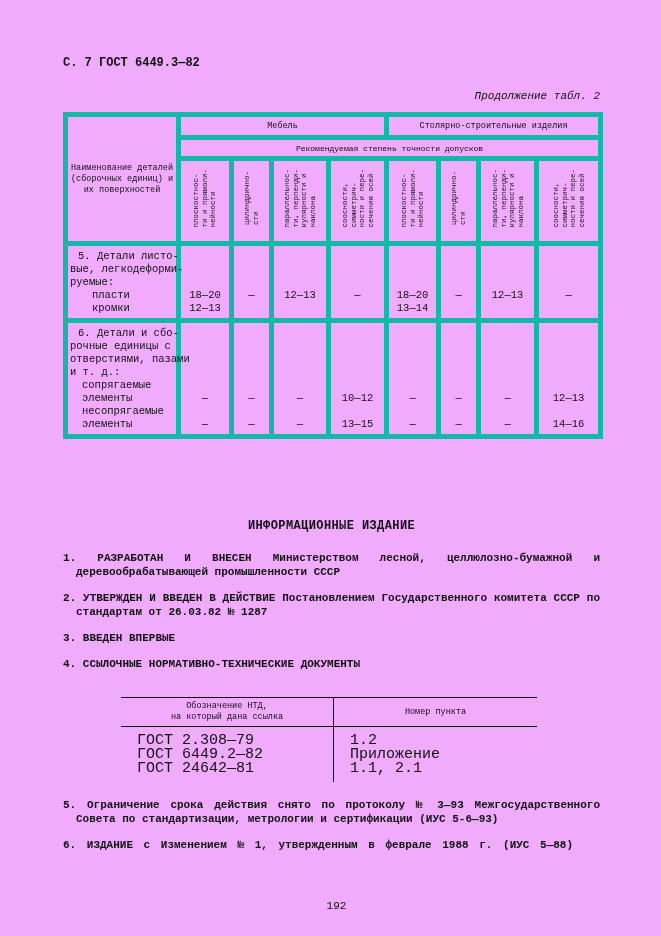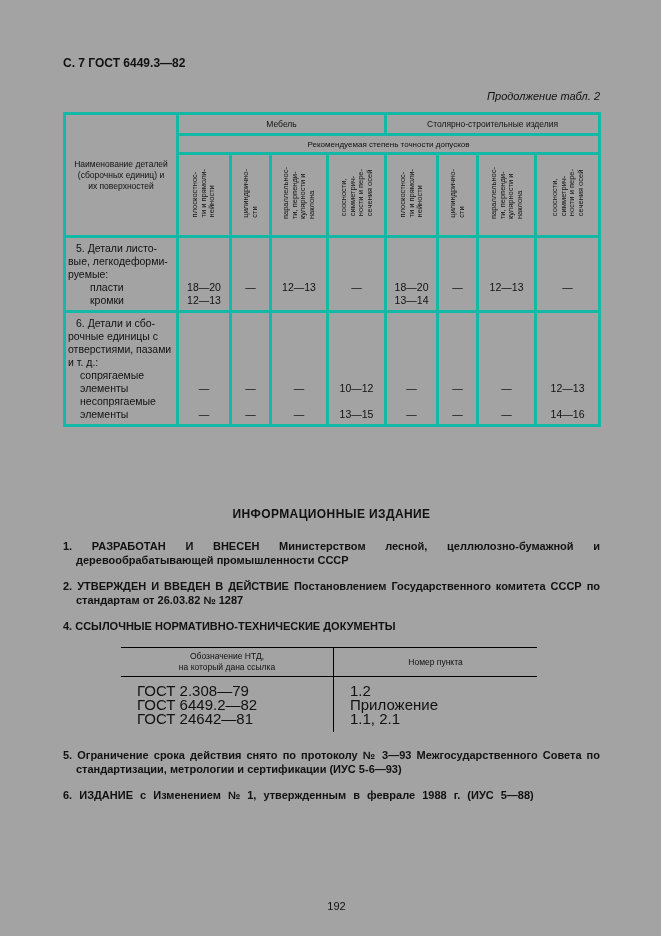--- a/index.html
+++ b/index.html
@@ -1,32 +1,32 @@
 <!DOCTYPE html>
 <html><head>
 <meta charset="utf-8">
 <style>
   html,body{margin:0;padding:0;background:#888;}
   .page{
     position:relative;
     width:661px;height:936px;
     margin:0 auto;
-    background:#a3a3a3;
+    background:#f0abfc;
     color:#111;
-    font-family:Liberation Sans, sans-serif;
+    font-family:Liberation Mono, monospace;
     box-sizing:border-box;
     padding:56px 61px 8px 63px;
     overflow:hidden;
   }
   .doc-header{font-size:12px;font-weight:bold;margin-bottom:20px;}
   .table-caption{font-size:11px;font-style:italic;text-align:right;margin-bottom:10px;}
 
   
   table.main-table{border-collapse:collapse;table-layout:fixed;width:535px;}
-  .main-table th,.main-table td{border:3px solid #14b8a6;}
+  .main-table th,.main-table td{border:5px solid #14b8a6;}
   .main-table th{font-weight:normal;}
   th.name-col{
     font-size:8.5px;line-height:11px;text-align:center;vertical-align:middle;
     white-space:pre-line;padding:2px;
   }
   th.group{font-size:8.5px;height:16px;text-align:center;padding:1px 2px;}
   th.span-h{font-size:8px;height:14px;text-align:center;padding:1px 2px;}
   th.rot-cell{height:76px;vertical-align:middle;text-align:center;padding:2px 1px;}
   .rot{
     display:inline-block;
@@ -49,21 +49,21 @@
   .info-title{font-size:12px;font-weight:bold;text-align:center;margin-top:80px;margin-bottom:18px;letter-spacing:.4px;}
   .info-item{
     font-size:11px;line-height:14px;font-weight:bold;
     margin:0 0 12px 0;
     padding-left:13px;text-indent:-13px;
     text-align:justify;
   }
   .info-item.wide{word-spacing:4px;}
 
   
-  table.ref-table{border-collapse:collapse;margin:14px 0 16px 58px;width:416px;table-layout:fixed;}
+  table.ref-table{border-collapse:collapse;margin:26px 0 16px 58px;width:416px;table-layout:fixed;}
   .ref-table th{
     font-weight:normal;font-size:8.5px;line-height:11px;text-align:center;
     border-top:1px solid #000;border-bottom:1px solid #000;
     white-space:pre-line;padding:3px 4px;
   }
   .ref-table th:first-child,.ref-table td:first-child{border-right:1px solid #000;width:204px;}
   .ref-table td{font-size:15px;line-height:14px;padding:0 4px 0 16px;}
   .ref-table tbody tr:first-child td{padding-top:7px;}
   .ref-table tbody tr:last-child td{padding-bottom:6px;}
 
@@ -288,20 +288,21 @@
             <div class="bline">14—16</div>
           </td>
         </tr>
       </tbody>
   </table>
 
   <div class="info-title">ИНФОРМАЦИОННЫЕ ИЗДАНИЕ</div>
 
   <p class="info-item">1. РАЗРАБОТАН И ВНЕСЕН Министерством лесной, целлюлозно-бумажной и деревообрабатывающей промышленности СССР</p>
   <p class="info-item">2. УТВЕРЖДЕН И ВВЕДЕН В ДЕЙСТВИЕ Постановлением Государственного комитета СССР по стандартам от 26.03.82 № 1287</p>
+  <p class="info-item">3. ВВЕДЕН ВПЕРВЫЕ</p>
   <p class="info-item">4. ССЫЛОЧНЫЕ НОРМАТИВНО-ТЕХНИЧЕСКИЕ ДОКУМЕНТЫ</p>
 
   <table class="ref-table">
     <thead>
       <tr>
         <th>Обозначение НТД,
 на который дана ссылка</th>
         <th>Номер пункта</th>
       </tr>
     </thead>

